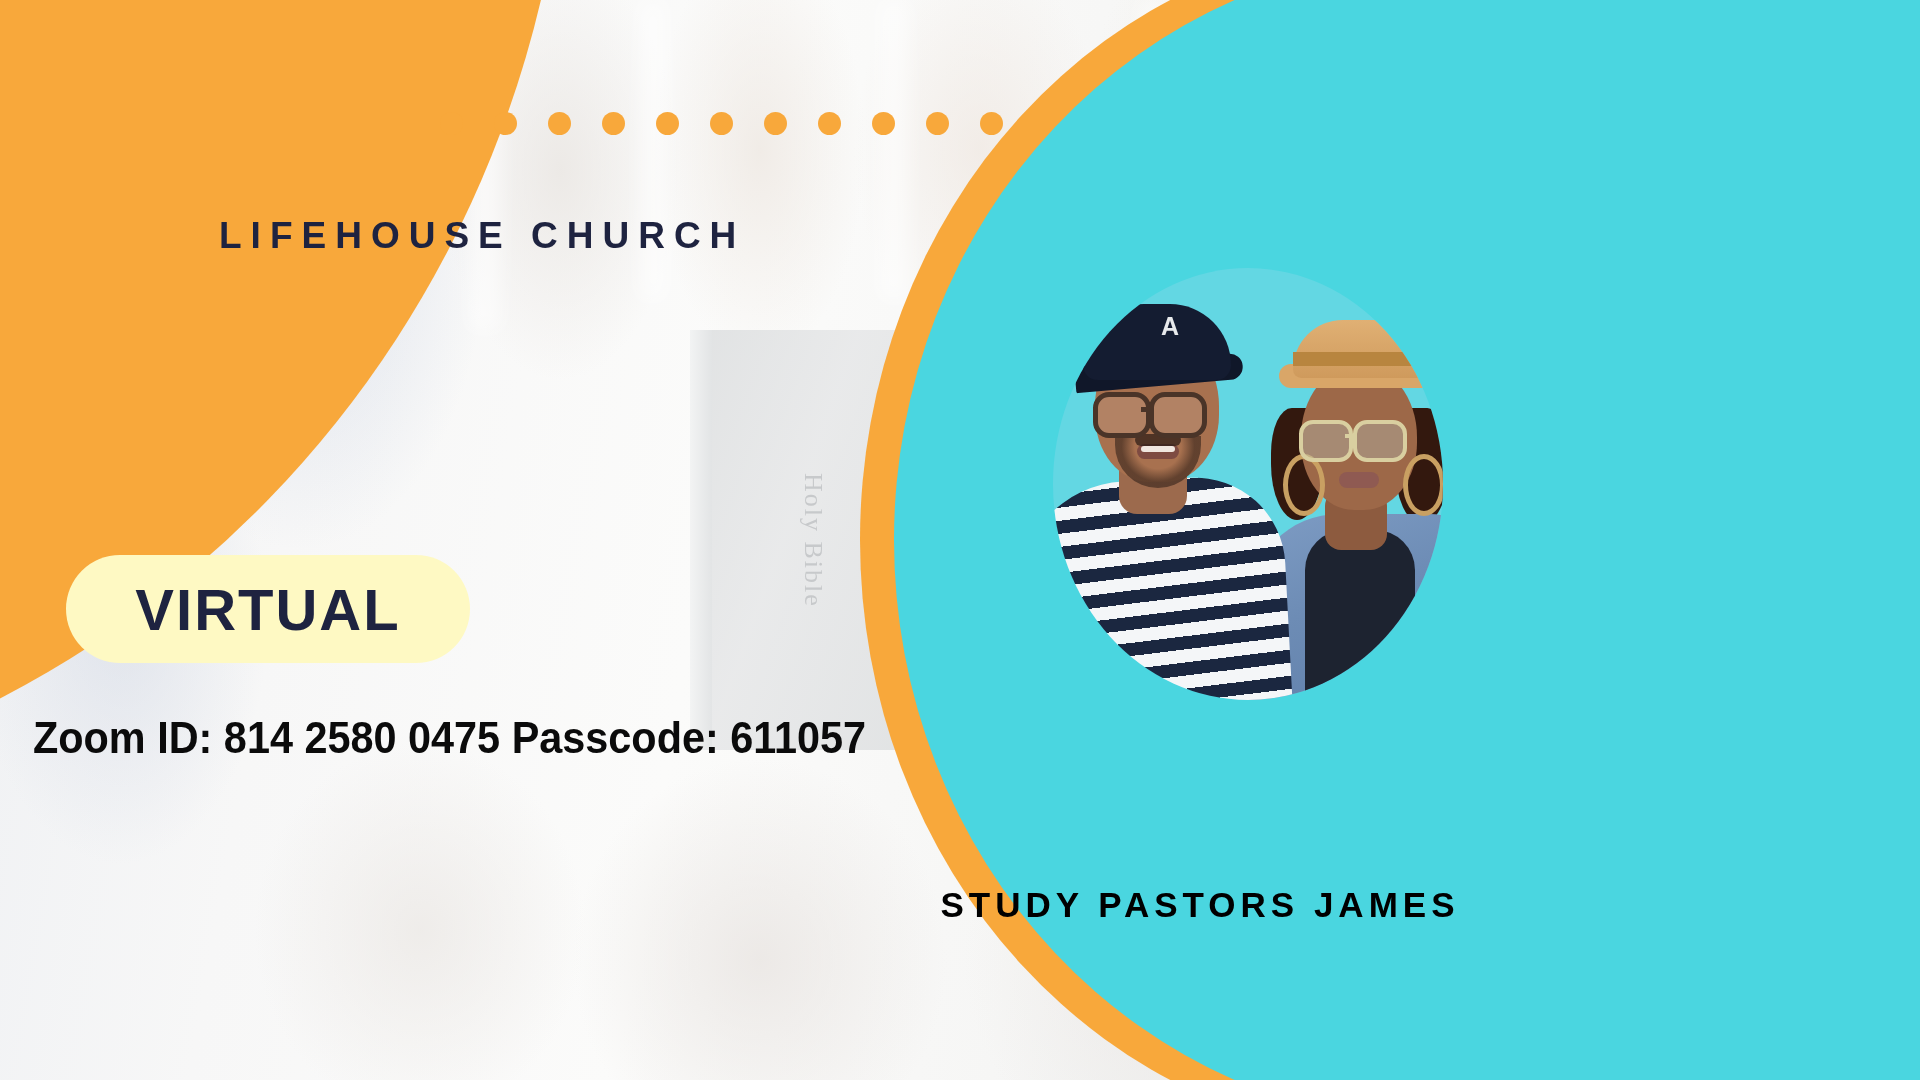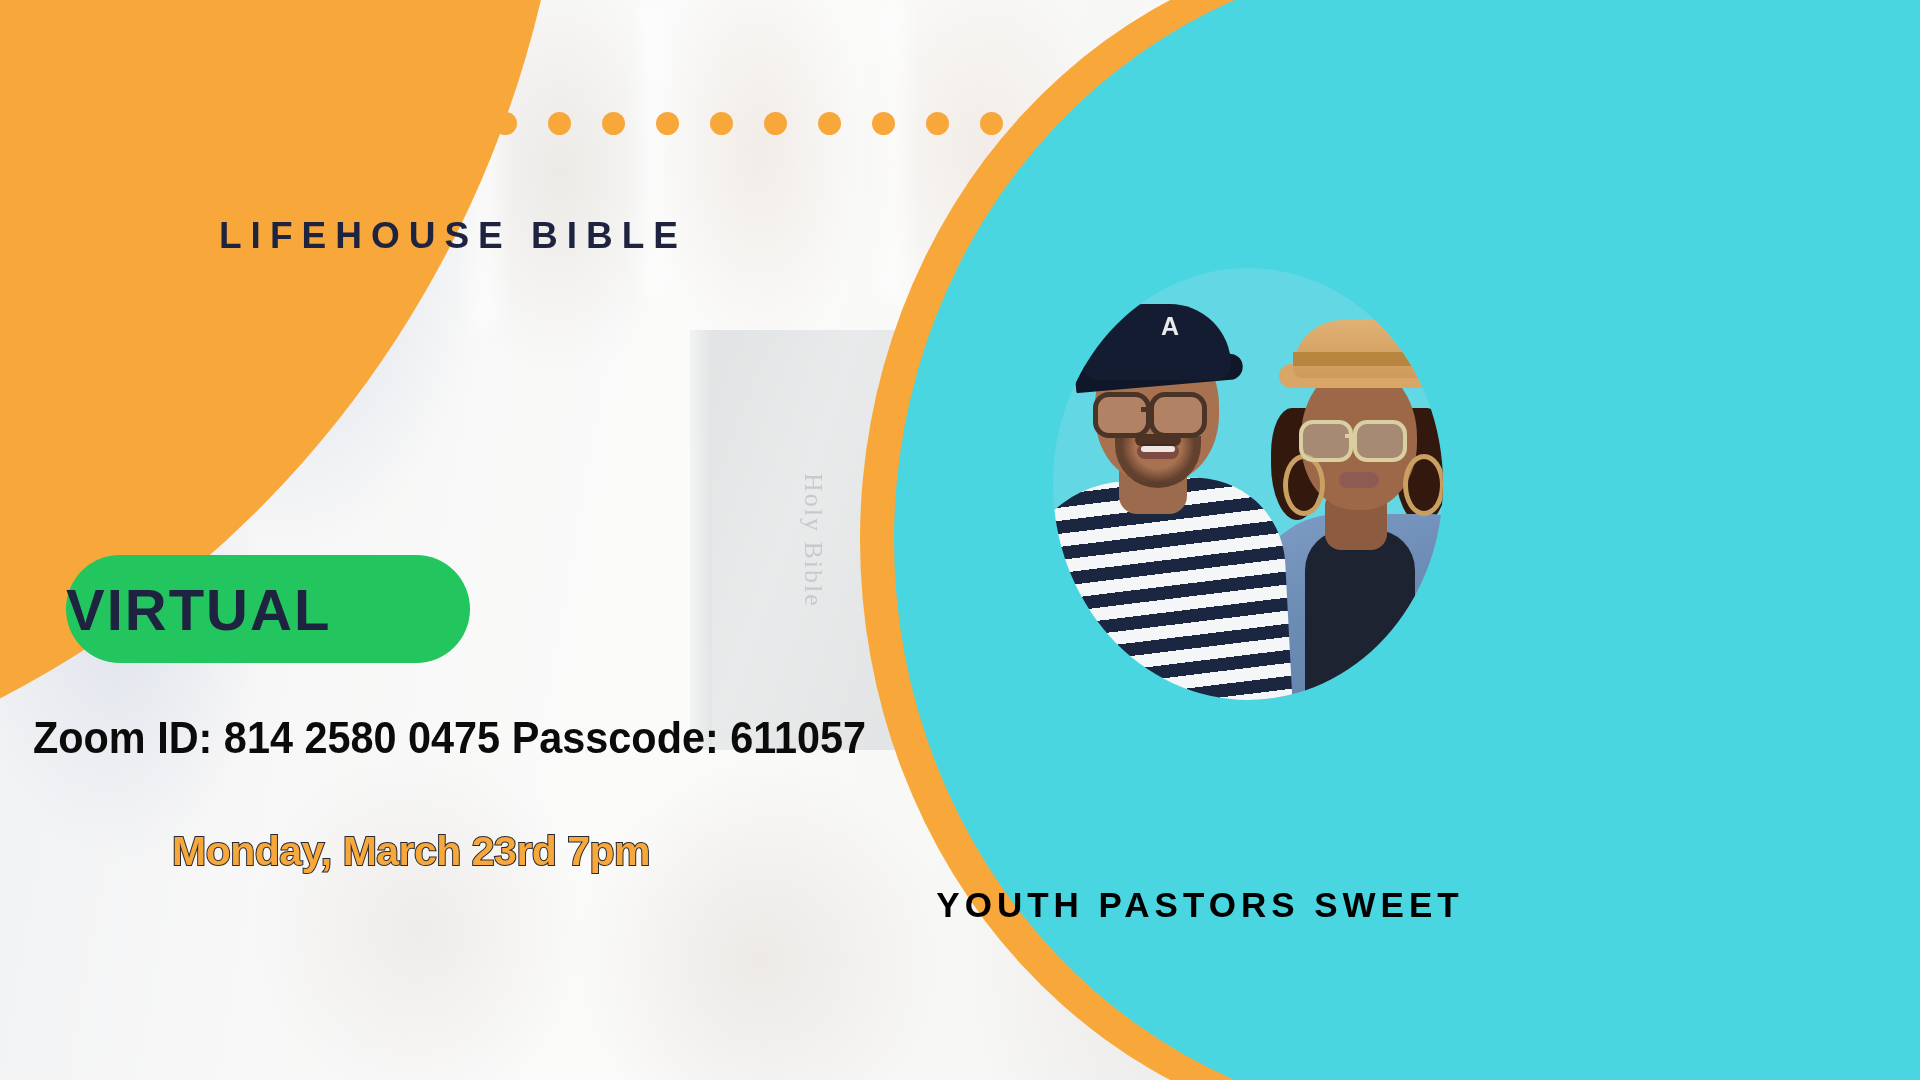--- a/index.html
+++ b/index.html
@@ -134,24 +134,24 @@
     white-space: nowrap;
     line-height: 1;
   }
   .pill {
     position: absolute;
     left: 66px;
     top: 555px;
     width: 404px;
     height: 108px;
     border-radius: 54px;
-    background: #22c55e;
+    background: #fef9c3;
     display: flex;
     align-items: center;
-    justify-content: flex-start;
+    justify-content: center;
   }
   .pill-label {
     font-size: 58px;
     font-weight: bold;
     letter-spacing: 2px;
     color: #1e2340;
   }
   .zoomline {
     position: absolute;
     left: 33px;
@@ -413,26 +413,25 @@
       <div class="m-stache"></div>
       <div class="m-brim"></div>
       <div class="m-cap"></div>
       <div class="m-caplogo">A</div>
       <div class="m-glass-l"></div>
       <div class="m-glass-r"></div>
       <div class="m-bridge"></div>
     </div>
   </div>
 
-  <div class="eyebrow">LIFEHOUSE BIBLE</div>
+  <div class="eyebrow">LIFEHOUSE CHURCH</div>
 
   <div class="pill">
     <span class="pill-label">VIRTUAL</span>
   </div>
 
   <div class="zoomline">Zoom ID: 814 2580 0475 Passcode: 611057</div>
-  <div class="dateline">Monday, March 23rd 7pm</div>
 
   <div class="caption">
-    <div>YOUTH PASTORS SWEET</div>
+    <div>STUDY PASTORS JAMES</div>
   </div>
 
 </div>
 
 </body></html>

